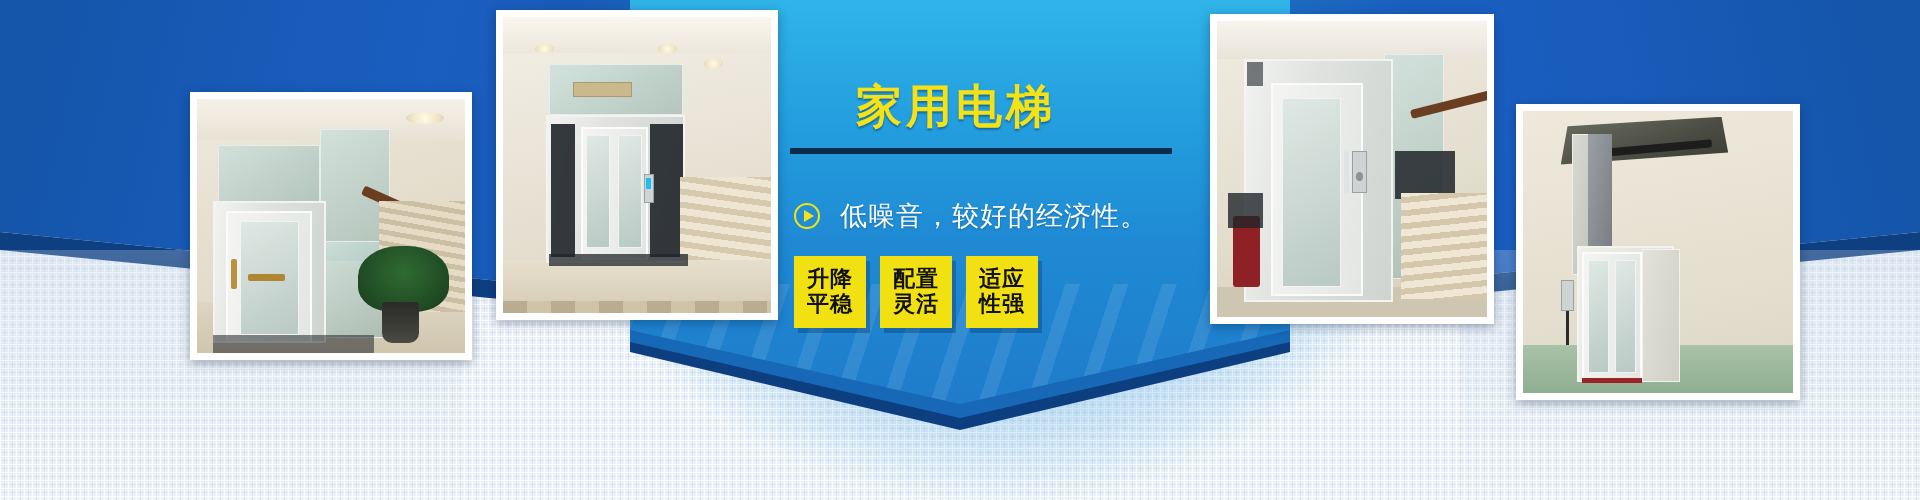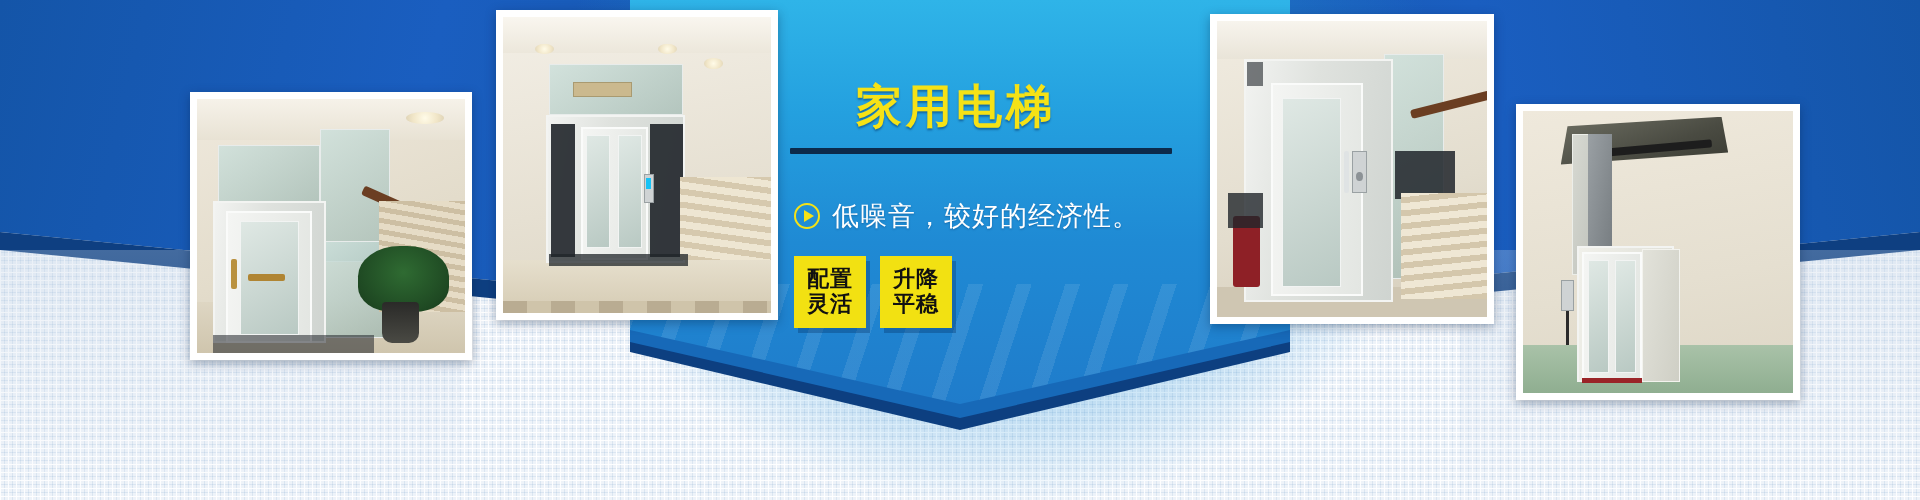--- a/index.html
+++ b/index.html
@@ -92,21 +92,21 @@
     color:#f5e216;
     text-shadow:0 2px 2px rgba(0,40,90,.45);
     white-space:nowrap;
   }
   .rule {
     position:absolute; left:10px; top:148px; width:382px; height:6px;
     background:#0c2a4b; border-radius:1px;
   }
   .subtitle-row {
     position:absolute; left:14px; top:198px;
-    display:flex; align-items:center; gap:12px;
+    display:flex; align-items:center; gap:20px;
     white-space:nowrap;
   }
   .arrow-bullet {
     width:26px; height:26px; flex:0 0 26px;
     border:2.5px solid #f5e216; border-radius:50%;
     display:flex; align-items:center; justify-content:center;
   }
   .arrow-bullet::after {
     content:""; display:block;
     width:0;height:0;
@@ -301,23 +301,27 @@
     <div class="title">家用电梯</div>
     <div class="rule"></div>
 
     <div class="subtitle-row">
       <span class="arrow-bullet"></span>
       <span class="subtitle">低噪音，较好的经济性。</span>
     </div>
 
     <div class="badges">
       <div class="badge">
+        <span>升降</span>
+        <span>平稳</span>
+      </div>
+      <div class="badge">
         <span>配置</span>
         <span>灵活</span>
       </div>
       <div class="badge">
-        <span>升降</span>
-        <span>平稳</span>
+        <span>适应</span>
+        <span>性强</span>
       </div>
     </div>
   </div>
 
 </div>
 
 </body></html>

